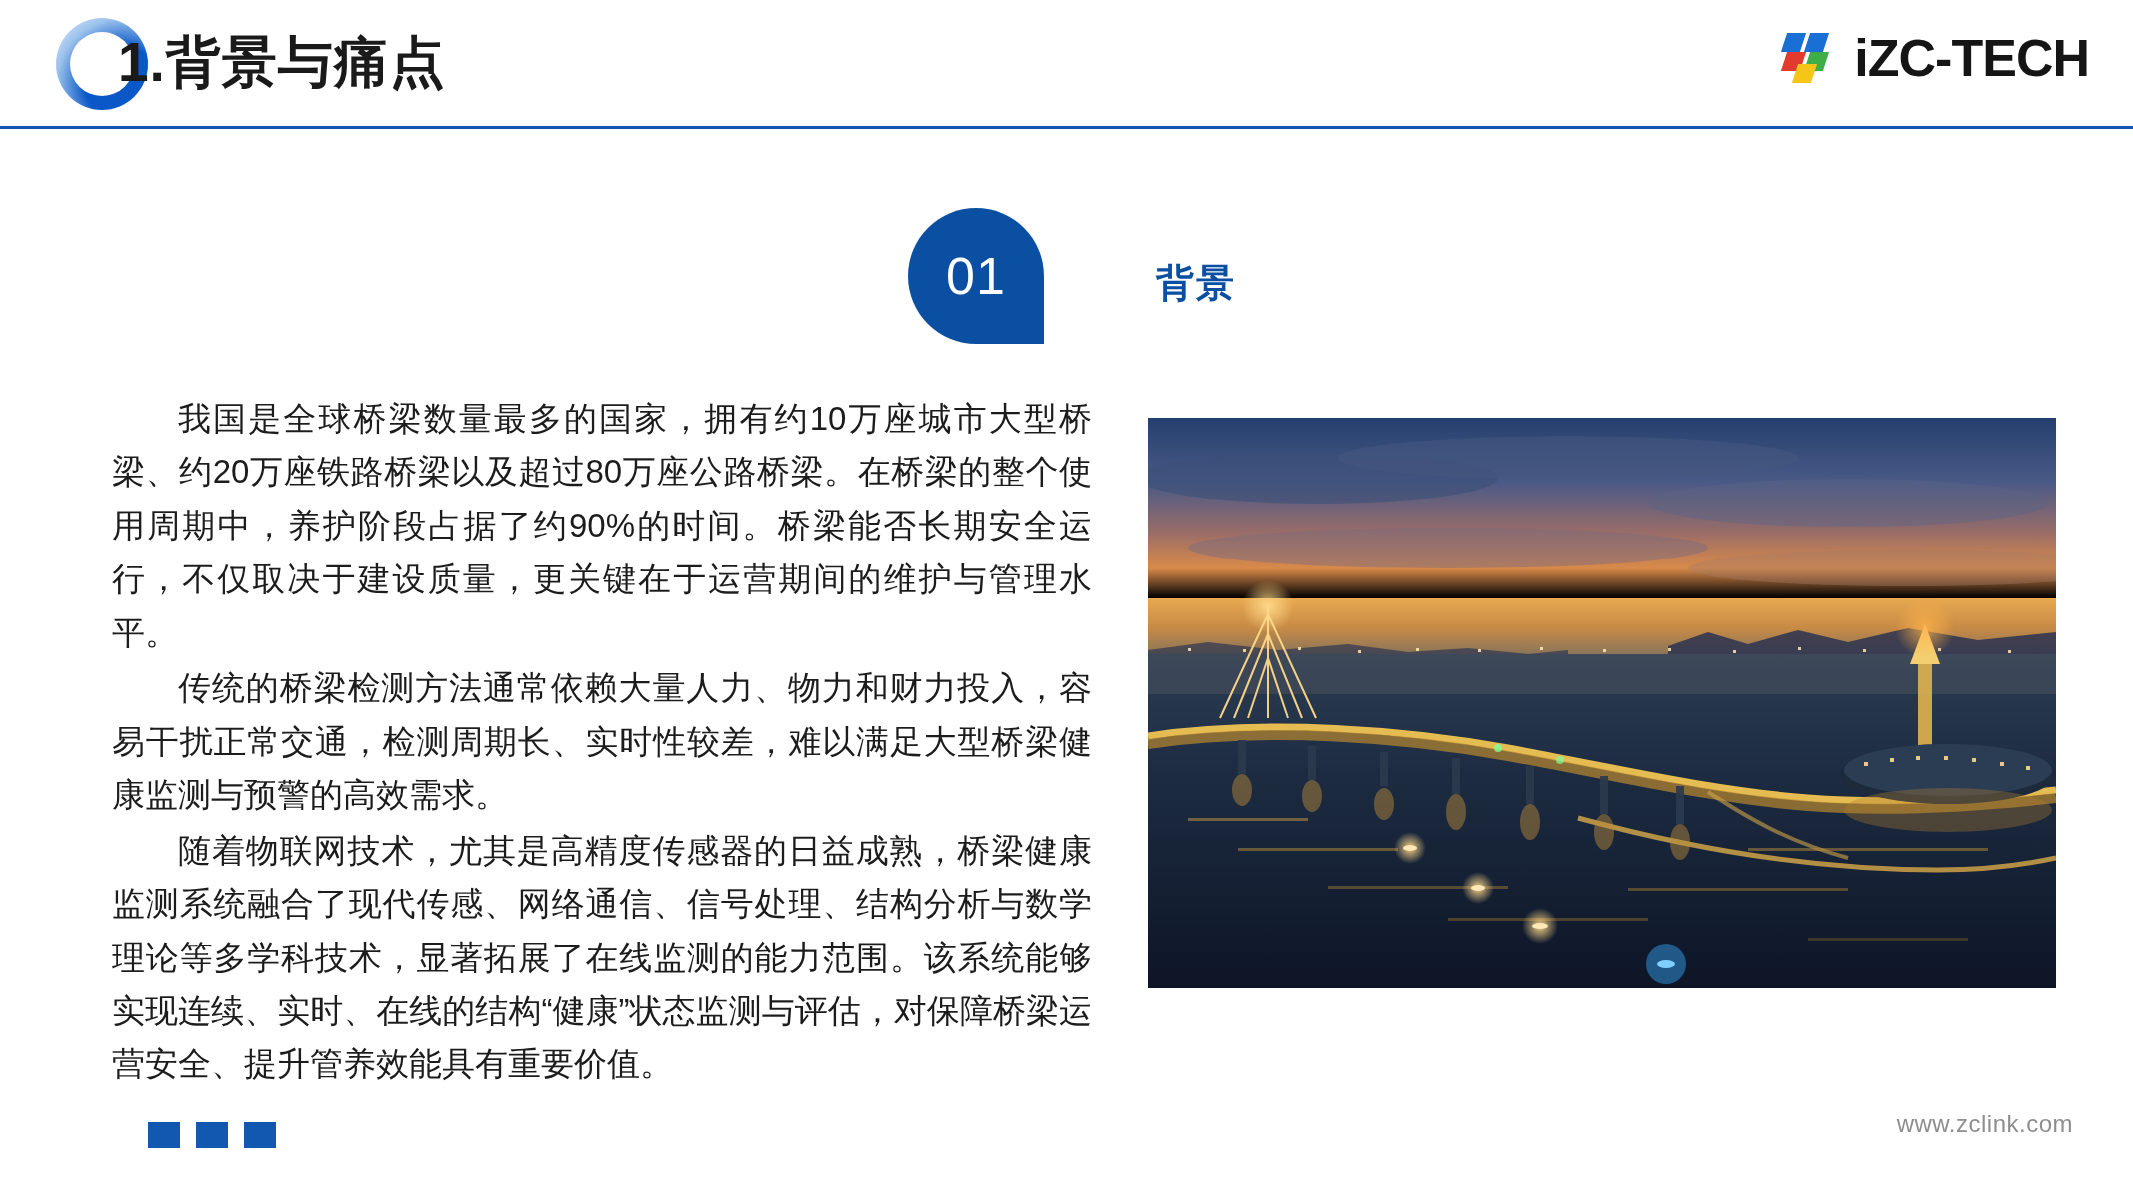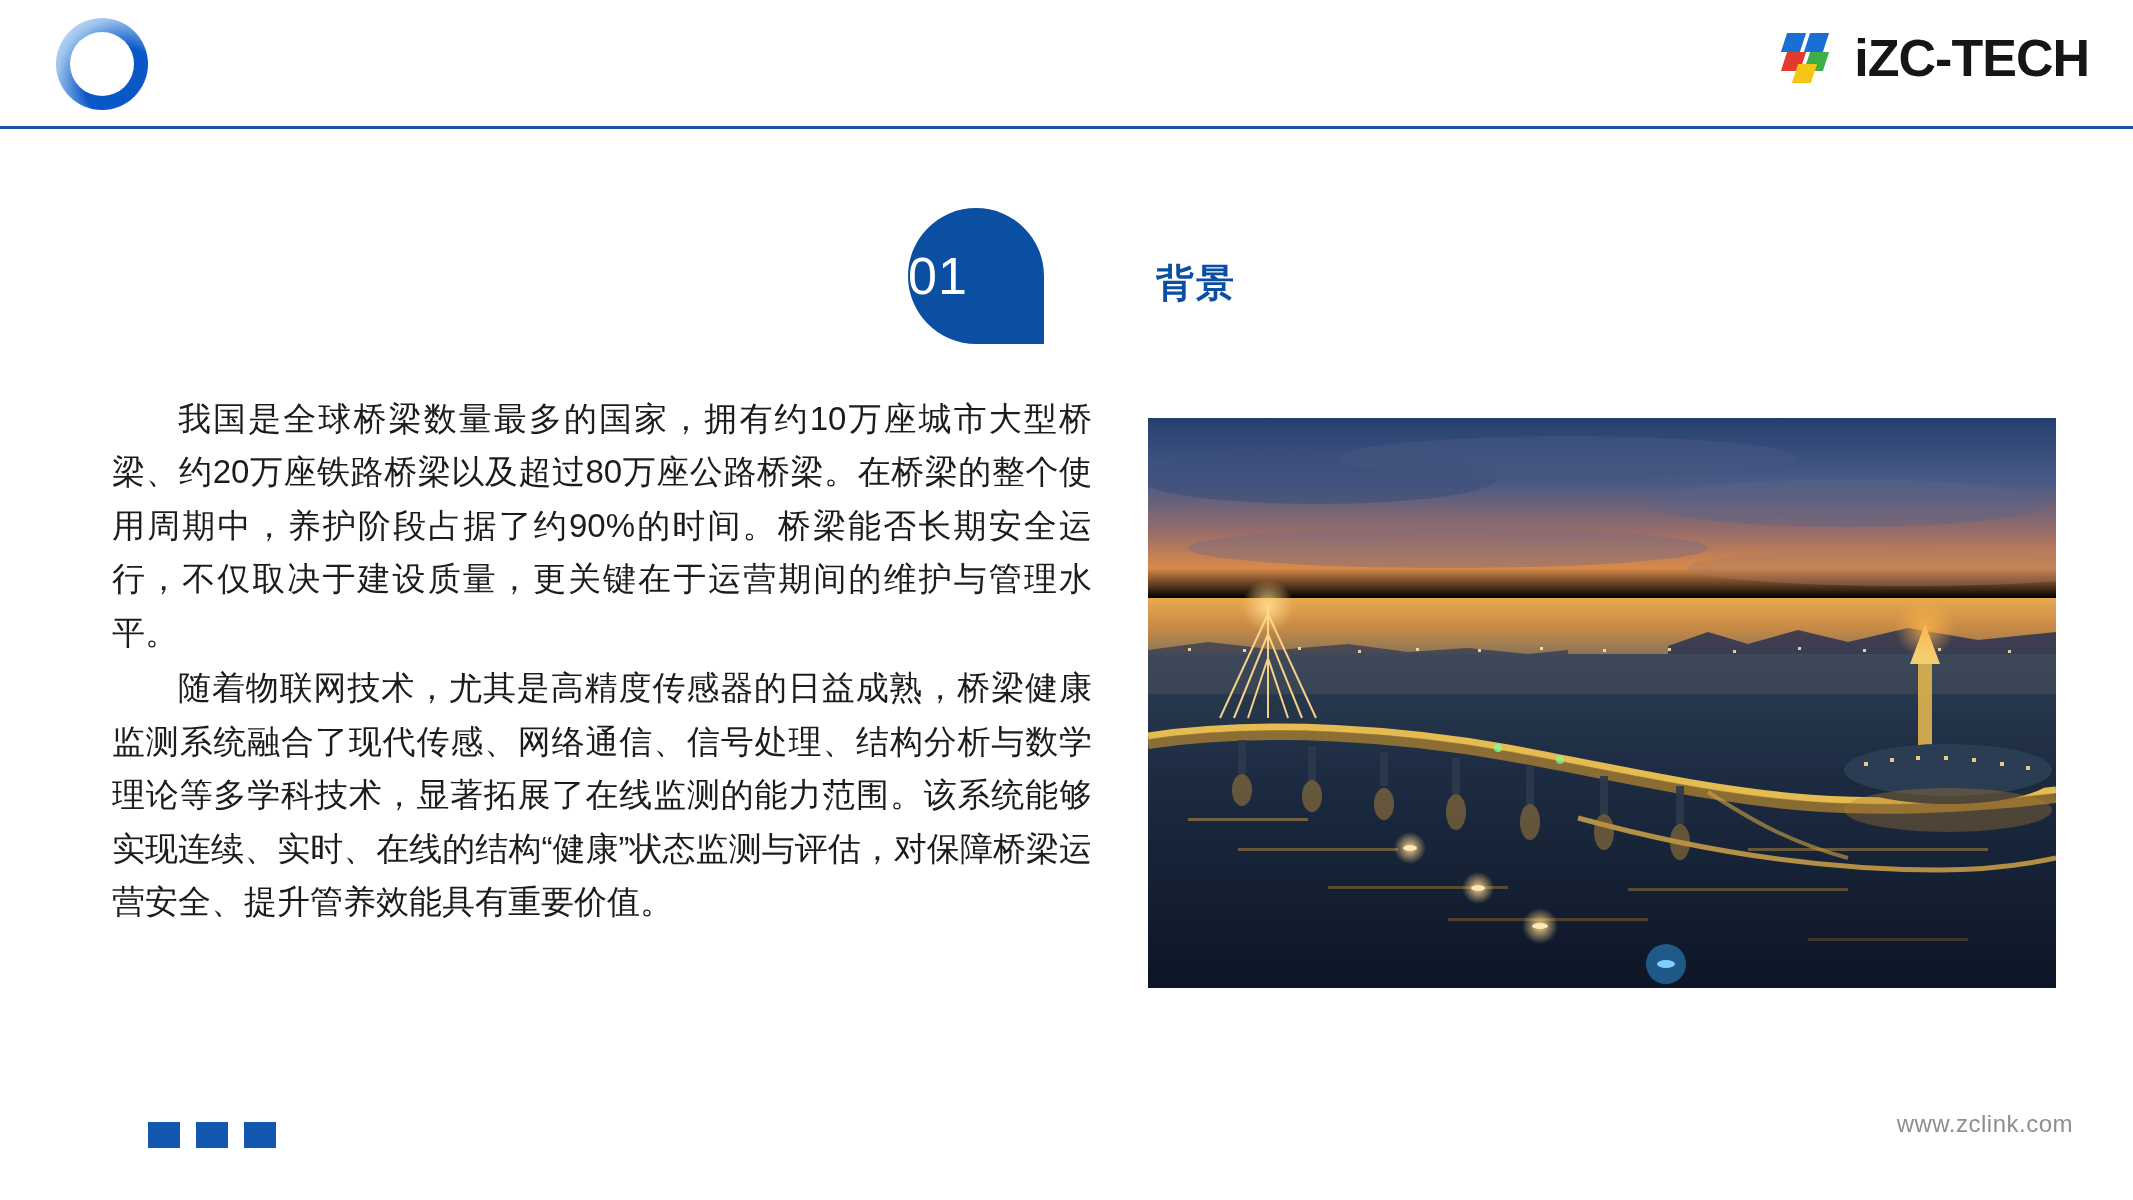--- a/index.html
+++ b/index.html
@@ -100,21 +100,21 @@
   .section-badge {
     position: absolute;
     left: 908px;
     top: 208px;
     width: 136px;
     height: 136px;
     background: #0b4fa2;
     border-radius: 68px 68px 0 68px;
     display: flex;
     align-items: center;
-    justify-content: flex-start;
+    justify-content: center;
   }
   .section-badge span {
     color: #ffffff;
     font-size: 52px;
     letter-spacing: 1px;
   }
   .section-title {
     position: absolute;
     left: 1156px;
     top: 258px;
@@ -173,20 +173,21 @@
     font-size: 24px;
     color: #8e8e8e;
     letter-spacing: 0.5px;
   }
 </style>
 </head>
 <body>
 
 <div class="header">
   <div class="header-circle"></div>
+  <div class="header-title">1.背景与痛点</div>
   <div class="header-rule"></div>
 
   <div class="brand">
     <div class="brand-mark">
       <i class="bm1"></i>
         <i class="bm2"></i>
         <i class="bm3"></i>
         <i class="bm4"></i>
         <i class="bm5"></i>
     </div>
@@ -194,20 +195,21 @@
   </div>
 </div>
 
 <div class="section-badge">
   <span>01</span>
 </div>
 <div class="section-title">背景</div>
 
 <div class="body-text">
   <p>我国是全球桥梁数量最多的国家，拥有约10万座城市大型桥梁、约20万座铁路桥梁以及超过80万座公路桥梁。在桥梁的整个使用周期中，养护阶段占据了约90%的时间。桥梁能否长期安全运行，不仅取决于建设质量，更关键在于运营期间的维护与管理水平。</p>
+  <p>传统的桥梁检测方法通常依赖大量人力、物力和财力投入，容易干扰正常交通，检测周期长、实时性较差，难以满足大型桥梁健康监测与预警的高效需求。</p>
   <p>随着物联网技术，尤其是高精度传感器的日益成熟，桥梁健康监测系统融合了现代传感、网络通信、信号处理、结构分析与数学理论等多学科技术，显著拓展了在线监测的能力范围。该系统能够实现连续、实时、在线的结构“健康”状态监测与评估，对保障桥梁运营安全、提升管养效能具有重要价值。</p>
 </div>
 
 <div class="photo">
   <svg width="908" height="570" viewBox="0 0 908 570" xmlns="http://www.w3.org/2000/svg" aria-hidden="true">
     <defs>
       <linearGradient id="sky" x1="0" y1="0" x2="0" y2="1">
         <stop offset="0%" stop-color="#24406e"></stop>
         <stop offset="26%" stop-color="#4a5a86"></stop>
         <stop offset="46%" stop-color="#9a6d68"></stop>

